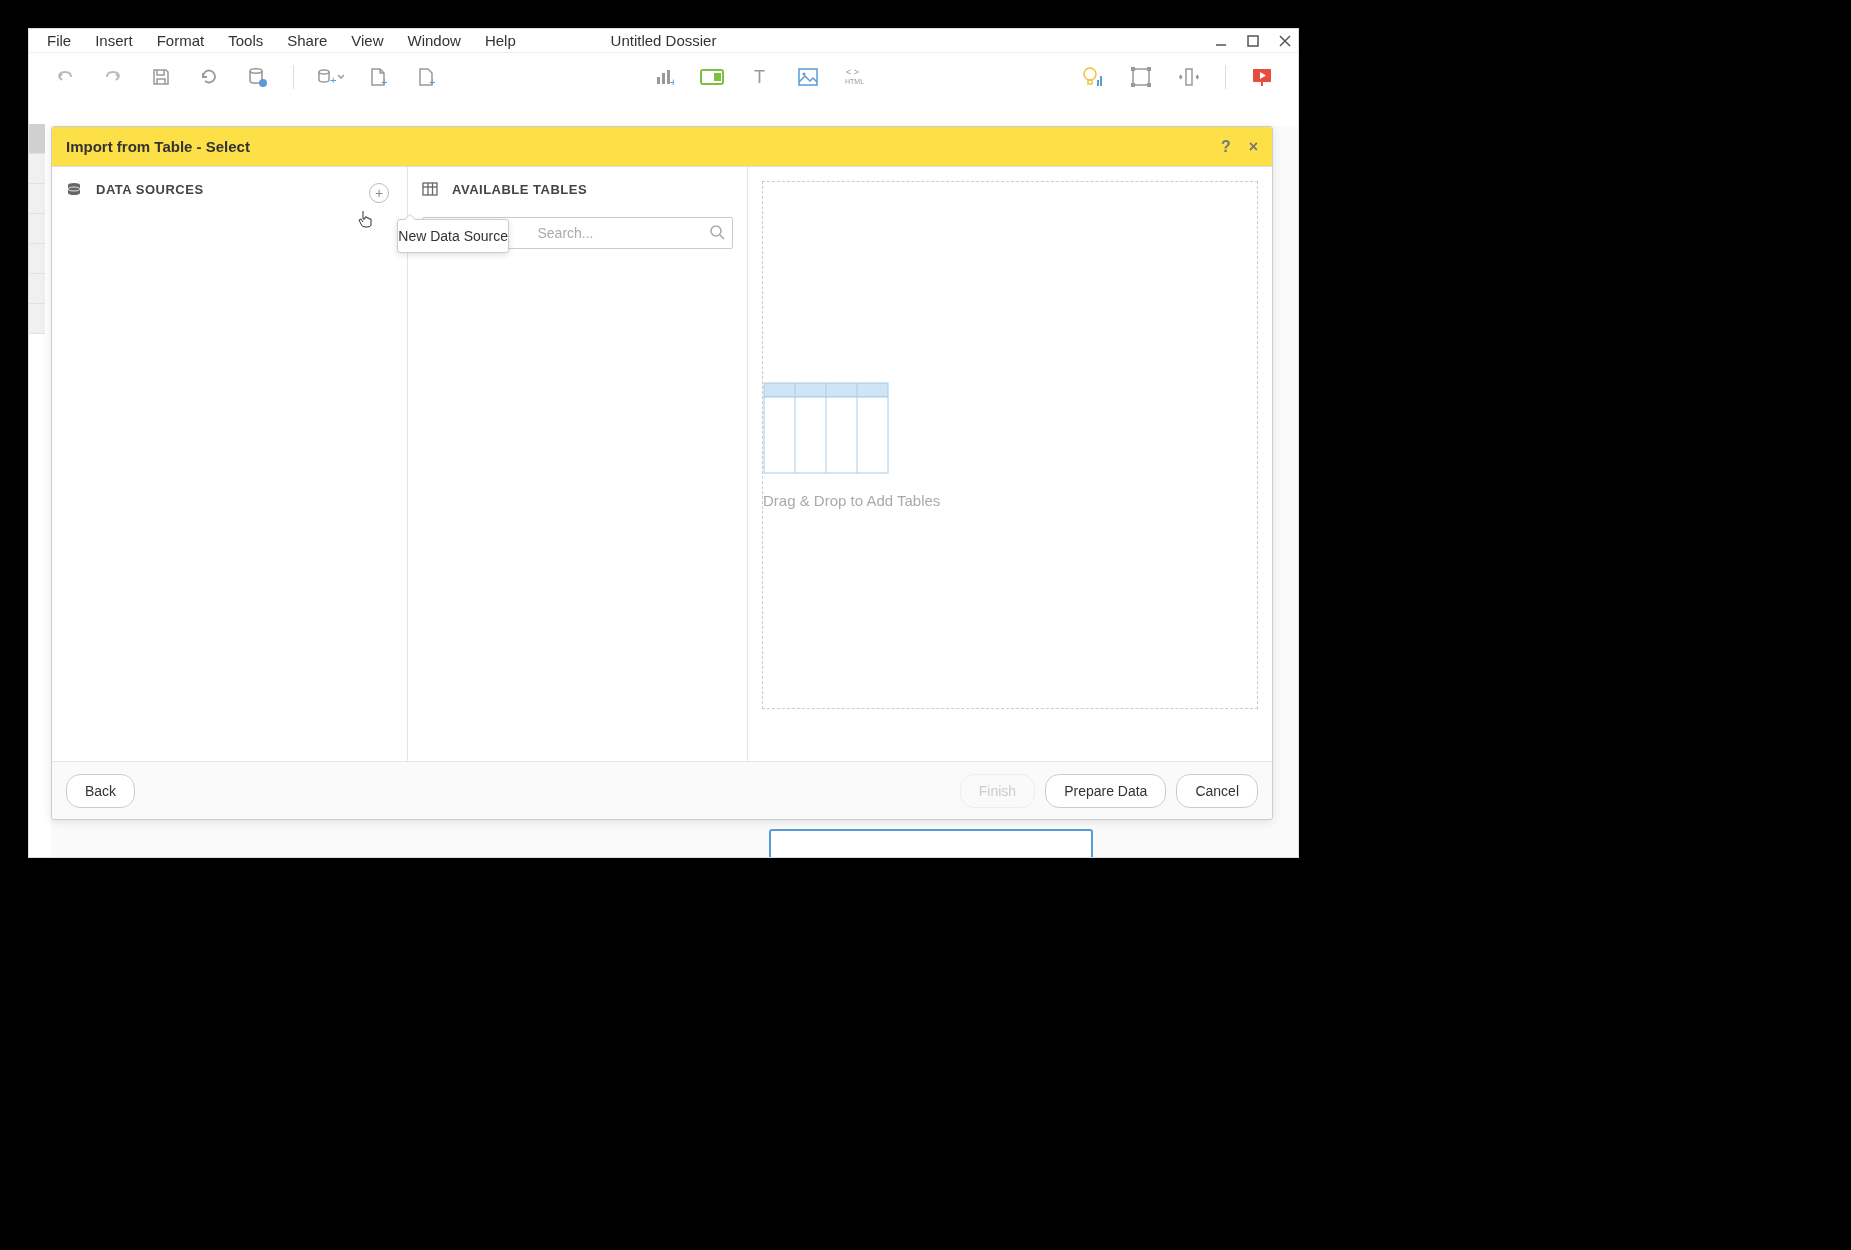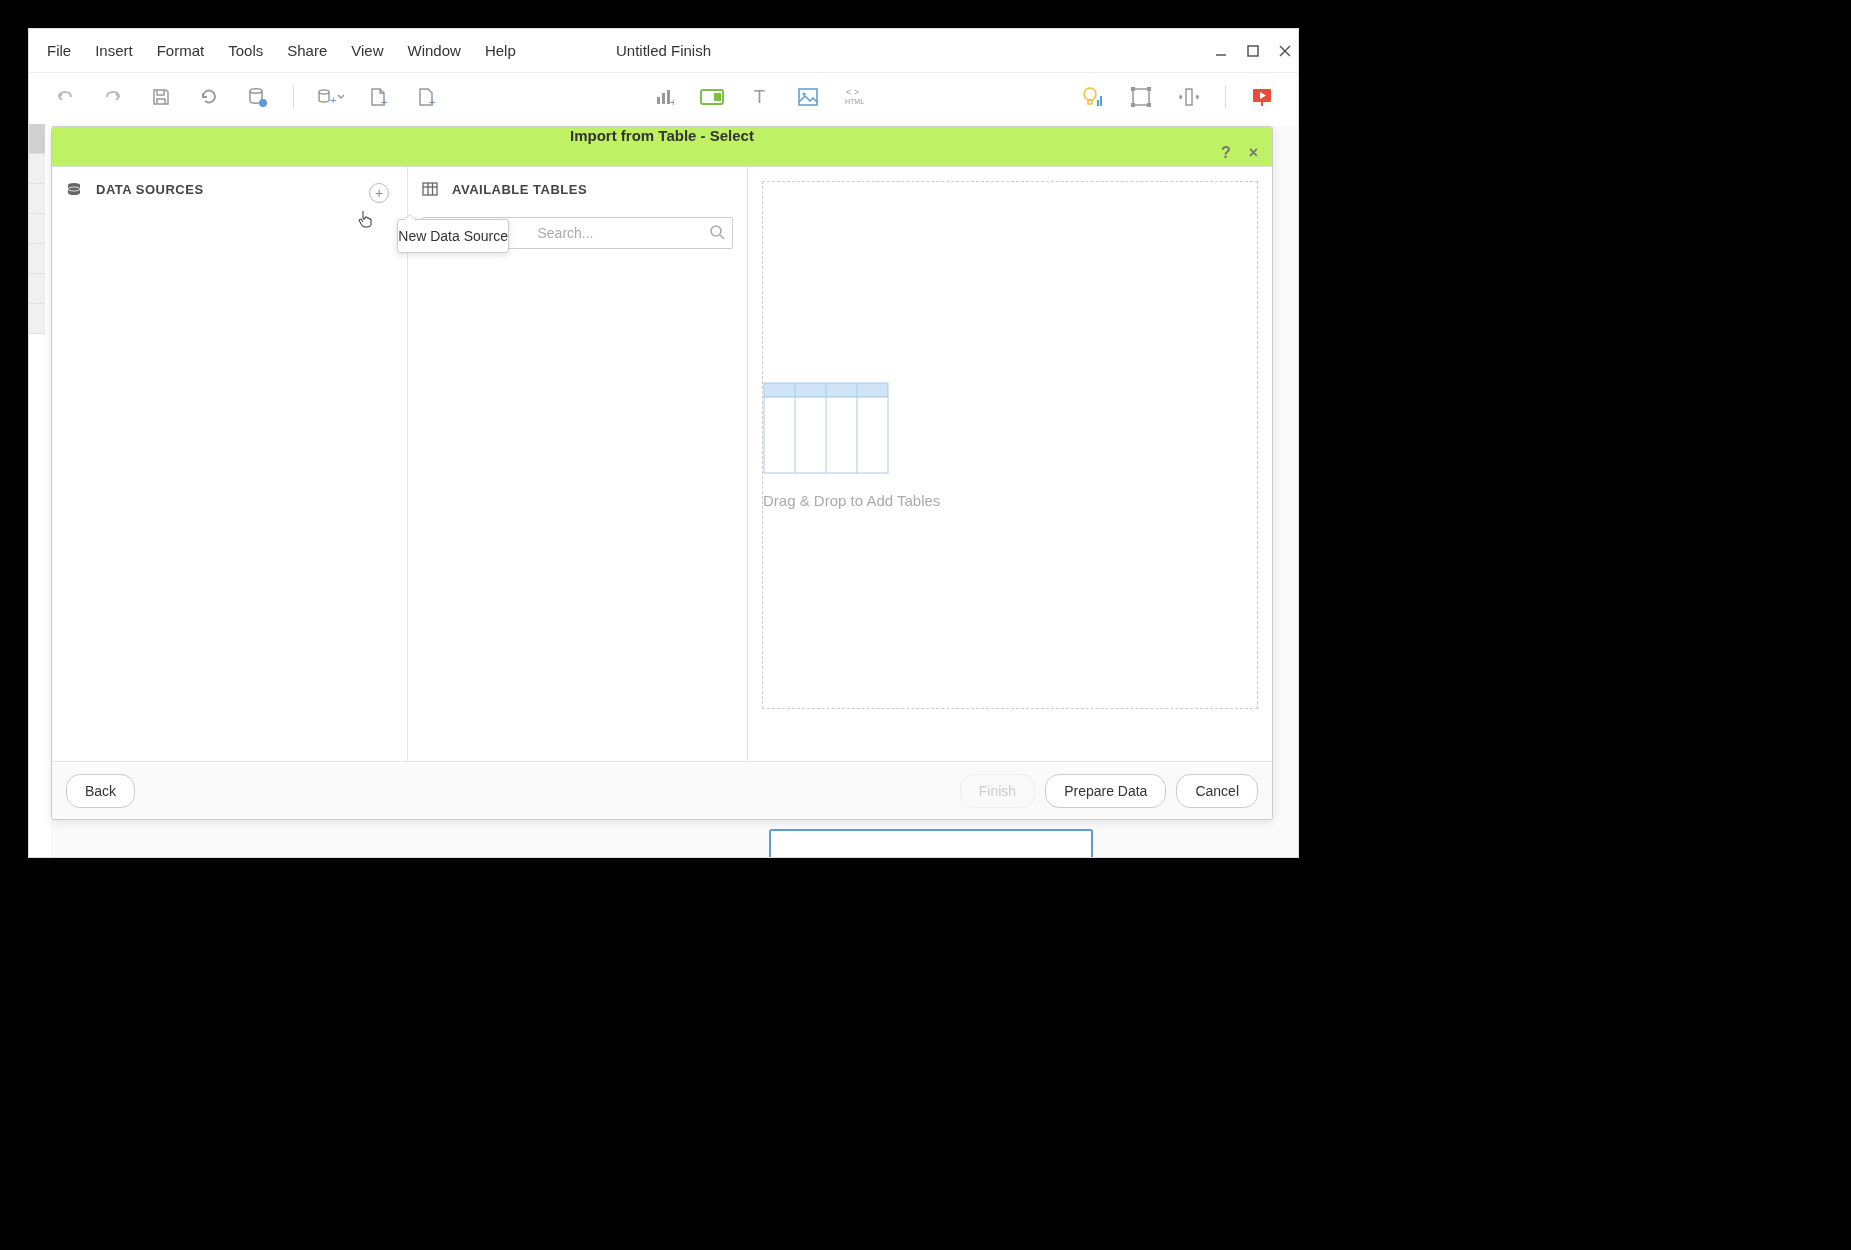--- a/index.html
+++ b/index.html
@@ -1,29 +1,29 @@
 <!DOCTYPE html>
 <html><head>
 <meta charset="utf-8">
 <style>
 * { margin: 0; padding: 0; box-sizing: border-box; font-family: -apple-system, BlinkMacSystemFont, "Segoe UI", Arial, sans-serif; }
 body { background: #000; width: 1851px; height: 1250px; position: relative; }
 .app-window { position: absolute; left: 28px; top: 28px; width: 1271px; height: 830px; background: #fff; border: 1px solid #ddd; }
-.menubar { display: flex; align-items: center; height: 44px; padding: 0 6px; border-bottom: 1px solid #eee; position: relative; }
+.menubar { display: flex; align-items: center; height: 24px; padding: 0 6px; border-bottom: 1px solid #eee; position: relative; }
 .menu-item { padding: 6px 12px; font-size: 15px; color: #333; cursor: pointer; }
 .app-title { position: absolute; left: 50%; transform: translateX(-50%); font-size: 15px; color: #333; }
 .window-controls { position: absolute; right: 4px; display: flex; gap: 14px; align-items: center; }
 .win-ctrl { width: 18px; height: 18px; display: flex; align-items: center; justify-content: center; color: #555; cursor: pointer; }
 .toolbar { display: flex; align-items: center; height: 48px; padding: 0 18px; gap: 12px; }
 .tb-icon { width: 36px; height: 36px; display: flex; align-items: center; justify-content: center; color: #999; cursor: pointer; }
 .tb-sep { width: 1px; height: 24px; background: #ddd; margin: 0 6px; }
 .tb-spacer { flex: 1; }
 .dialog-overlay { position: absolute; left: 22px; top: 97px; right: 0; bottom: 0; background: rgba(0,0,0,0.02); }
 .dialog { position: absolute; left: 0; top: 0; width: 1222px; height: 694px; background: #fcfcfc; border: 1px solid #ccc; border-radius: 3px; box-shadow: 0 2px 10px rgba(0,0,0,0.1); display: flex; flex-direction: column; }
-.dialog-titlebar { height: 40px; display: flex; align-items: center; padding: 0 14px; background: #bef264; border-bottom: 1px solid #ddd; border-radius: 3px 3px 0 0; flex-direction: column; }
+.dialog-titlebar { height: 40px; display: flex; align-items: center; padding: 0 14px; background: #fde047; border-bottom: 1px solid #ddd; border-radius: 3px 3px 0 0; }
 .dialog-title { font-size: 15px; font-weight: 600; color: #333; }
 .dialog-titlebar-right { margin-left: auto; display: flex; gap: 18px; align-items: center; }
 .dialog-help, .dialog-close { font-size: 16px; font-weight: bold; color: #777; cursor: pointer; }
 .dialog-body { flex: 1; display: flex; position: relative; background: #fff; }
 .col-datasources { width: 356px; border-right: 1px solid #e5e5e5; padding: 14px; position: relative; }
 .col-tables { width: 340px; border-right: 1px solid #e5e5e5; padding: 14px; }
 .col-drop { flex: 1; padding: 14px; }
 .section-header { display: flex; align-items: center; gap: 14px; font-size: 13px; font-weight: 700; color: #444; letter-spacing: 0.5px; }
 .add-ds-btn-wrap { position: absolute; right: 18px; top: 16px; }
 .add-ds-btn { width: 20px; height: 20px; border: 1px solid #bbb; border-radius: 50%; display: flex; align-items: center; justify-content: center; color: #888; cursor: pointer; background: #fff; font-size: 14px; line-height: 1; }
@@ -55,21 +55,21 @@
 
   <div class="menubar">
     <div class="menu-item">File</div>
     <div class="menu-item">Insert</div>
     <div class="menu-item">Format</div>
     <div class="menu-item">Tools</div>
     <div class="menu-item">Share</div>
     <div class="menu-item">View</div>
     <div class="menu-item">Window</div>
     <div class="menu-item">Help</div>
-    <div class="app-title">Untitled Finish</div>
+    <div class="app-title">Untitled Dossier</div>
     <div class="window-controls">
       <div class="win-ctrl">
           <svg width="14" height="14" viewBox="0 0 14 14">
             <line x1="2" y1="11" x2="12" y2="11" stroke="#555" stroke-width="1.5"></line>
           </svg>
         </div>
       <div class="win-ctrl">
           <svg width="14" height="14" viewBox="0 0 14 14">
             <rect x="2" y="2" width="10" height="10" fill="none" stroke="#555" stroke-width="1.5"></rect>
           </svg>

